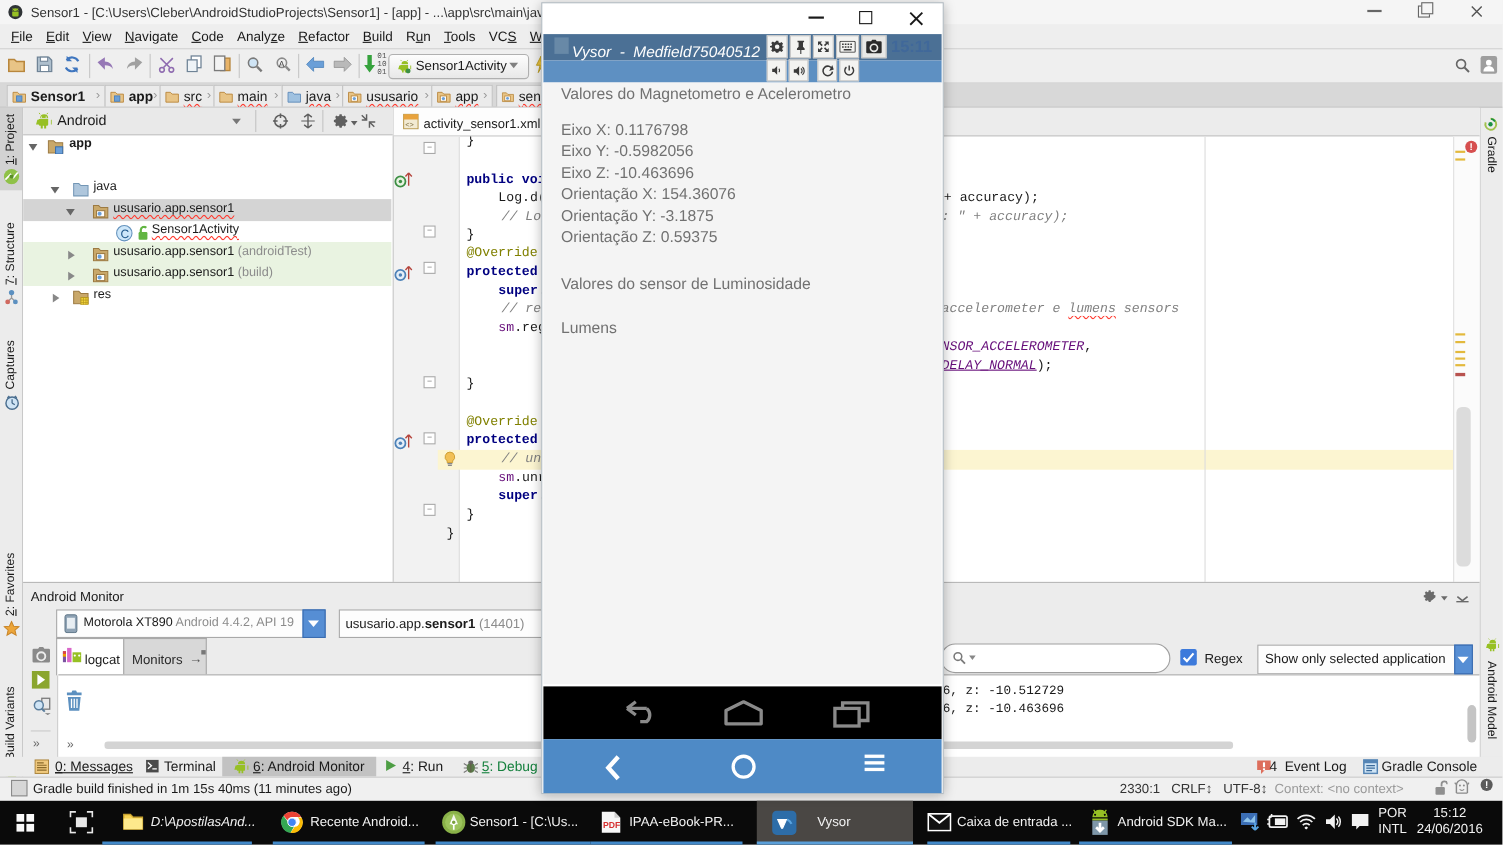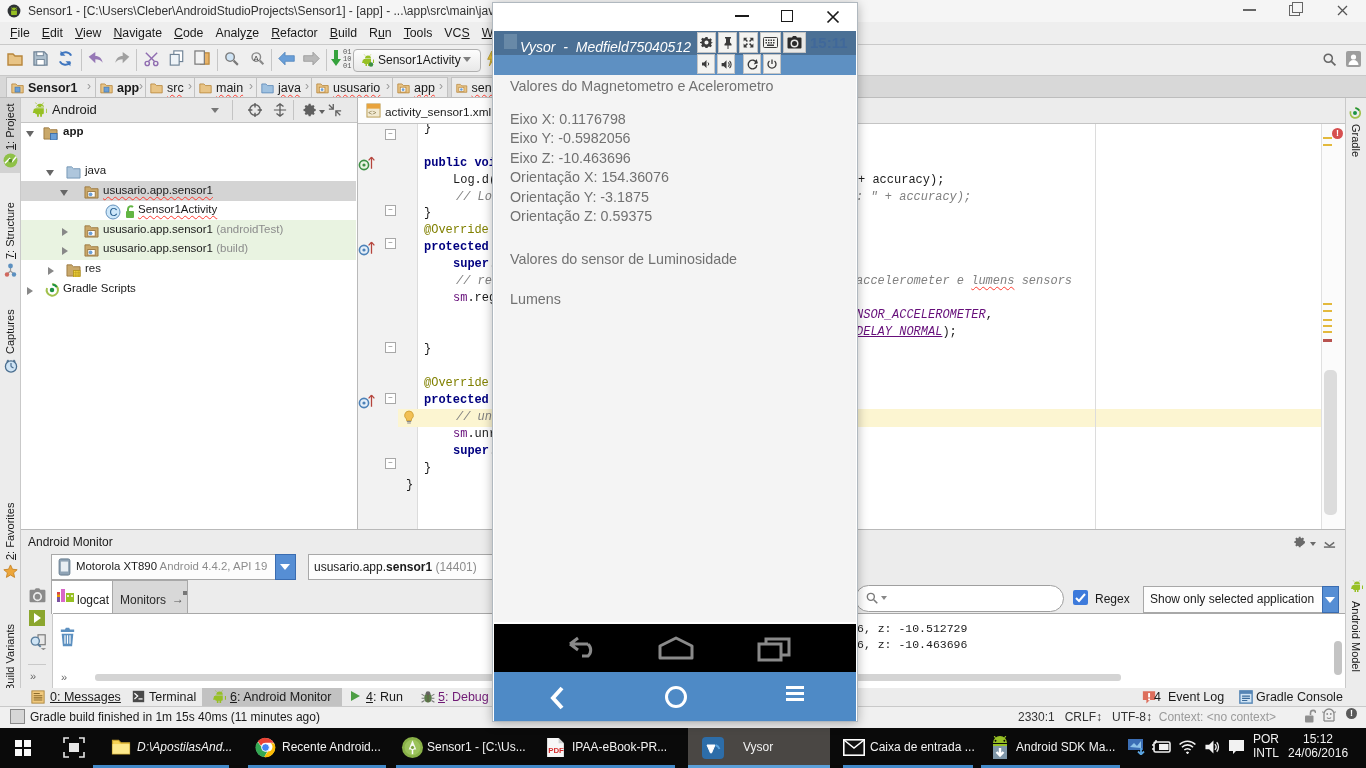--- a/index.html
+++ b/index.html
@@ -313,29 +313,20 @@
     </div>
   <div class="trow" style="top:140px;">
       <span class="abs" style="left:27px;top:5px;border-top:4.5px solid transparent;border-bottom:4.5px solid transparent;border-left:6px solid #888;"></span>
     <svg class="abs" style="left:45px;top:1px;" width="15" height="14" viewBox="0 0 16 15">
         <path d="M1 2h5l2 2h7v10H1z" fill="#c9a86a" stroke="#9c7a42"></path>
         <rect x="8" y="8" width="7" height="7" fill="#f5d73d" stroke="#b89a20"></rect>
         <path d="M8 10.5h7M8 13h7M10.5 8v7M13 8v7" stroke="#b89a20" stroke-width="0.8"></path>
       </svg>
     <span class="abs" style="left:64px;">res</span>
     </div>
-  <div class="trow" style="top:160px;">
-      <span class="abs" style="left:6px;top:5px;border-top:4.5px solid transparent;border-bottom:4.5px solid transparent;border-left:6px solid #888;"></span>
-    <svg class="abs" style="left:23px;top:0px;" width="16" height="16" viewBox="0 0 24 24">
-        <path d="M4.5 9A8.5 8.5 0 1 0 12 3.5" fill="none" stroke="#a2c14d" stroke-width="3"></path>
-        <path d="M13 3.6a8.5 8.5 0 0 1 6 4" fill="none" stroke="#1d9244" stroke-width="3"></path>
-        <circle cx="12" cy="12" r="3.4" fill="#1d9244"></circle>
-      </svg>
-    <span class="abs" style="left:42px;">Gradle Scripts</span>
-    </div>
 </div>
 
 <div class="abs" style="left:358px;top:98px;width:987px;height:431px;background:#ffffff;"></div>
 <div class="abs" style="left:358px;top:98px;width:987px;height:25px;background:#ececec;border-bottom:1px solid #c4c4c4;"></div>
 
 <div class="abs" style="left:358px;top:98px;width:146px;height:25px;background:#fdfdfd;border-right:1px solid #c4c4c4;"></div>
 <svg id="xml-icon" class="abs" style="left:366px;top:103px;" width="15" height="15" viewBox="0 0 16 16">
     <rect x="1" y="1" width="14" height="14" fill="#f2ead2" stroke="#b89a50"></rect>
     <rect x="1" y="1" width="14" height="5" fill="#e8a33d"></rect>
     <text x="2.5" y="13" font-size="7" fill="#7a6a3a" font-family="Liberation Mono">&lt;&gt;</text>
@@ -521,21 +512,21 @@
     </svg>
   <div class="abs" style="left:230px;top:2px;font-size:12.5px;color:#1a1a1a;"><u>6</u>: Android Monitor</div>
   <span class="abs" style="left:351px;top:3px;width:0;height:0;border-top:5.5px solid transparent;border-bottom:5.5px solid transparent;border-left:9px solid #4d9e44;"></span>
   <div class="abs" style="left:366px;top:2px;font-size:12.5px;color:#1a1a1a;"><u>4</u>: Run</div>
   <svg class="abs" style="left:421px;top:2px;" width="14" height="14" viewBox="0 0 24 24">
       <ellipse cx="12" cy="13.5" rx="6.5" ry="8" fill="#5a7a4a"></ellipse>
       <ellipse cx="12" cy="5.5" rx="4" ry="3.2" fill="#666"></ellipse>
       <path d="M6 10L1 7M6 14H1M6 18l-5 3M18 10l5-3M18 14h5M18 18l5 3" stroke="#777" stroke-width="1.8"></path>
       <path d="M12 6v15" stroke="#6a4a42" stroke-width="1"></path>
     </svg>
-  <div class="abs" style="left:438px;top:2px;font-size:12.5px;color:#701a75;"><u>5</u>: Debug</div>
+  <div class="abs" style="left:438px;top:2px;font-size:12.5px;color:#15803d;"><u>5</u>: Debug</div>
   <svg class="abs" style="left:1142px;top:2px;" width="14" height="14" viewBox="0 0 16 15">
       <path fill="#dd6e5c" d="M1 1h14v10H9l-4 4v-4H1z"></path>
       <rect x="7" y="3" width="2.2" height="5" fill="#fff"></rect>
       <rect x="7" y="9.2" width="2.2" height="2" fill="#fff"></rect>
     </svg>
   <div class="abs" style="left:1154px;top:2px;font-size:12.5px;color:#1a1a1a;">4&nbsp; Event Log</div>
   <svg class="abs" style="left:1239px;top:2px;" width="14" height="14" viewBox="0 0 16 16">
       <rect x="1" y="1" width="14" height="14" fill="#cfe4f5" stroke="#5585b5" stroke-width="1.6"></rect>
       <rect x="1" y="1" width="14" height="3.4" fill="#5585b5"></rect>
       <path d="M3.5 7h9M3.5 9.5h9M3.5 12h6" stroke="#3a6a9a" stroke-width="1.3"></path>

